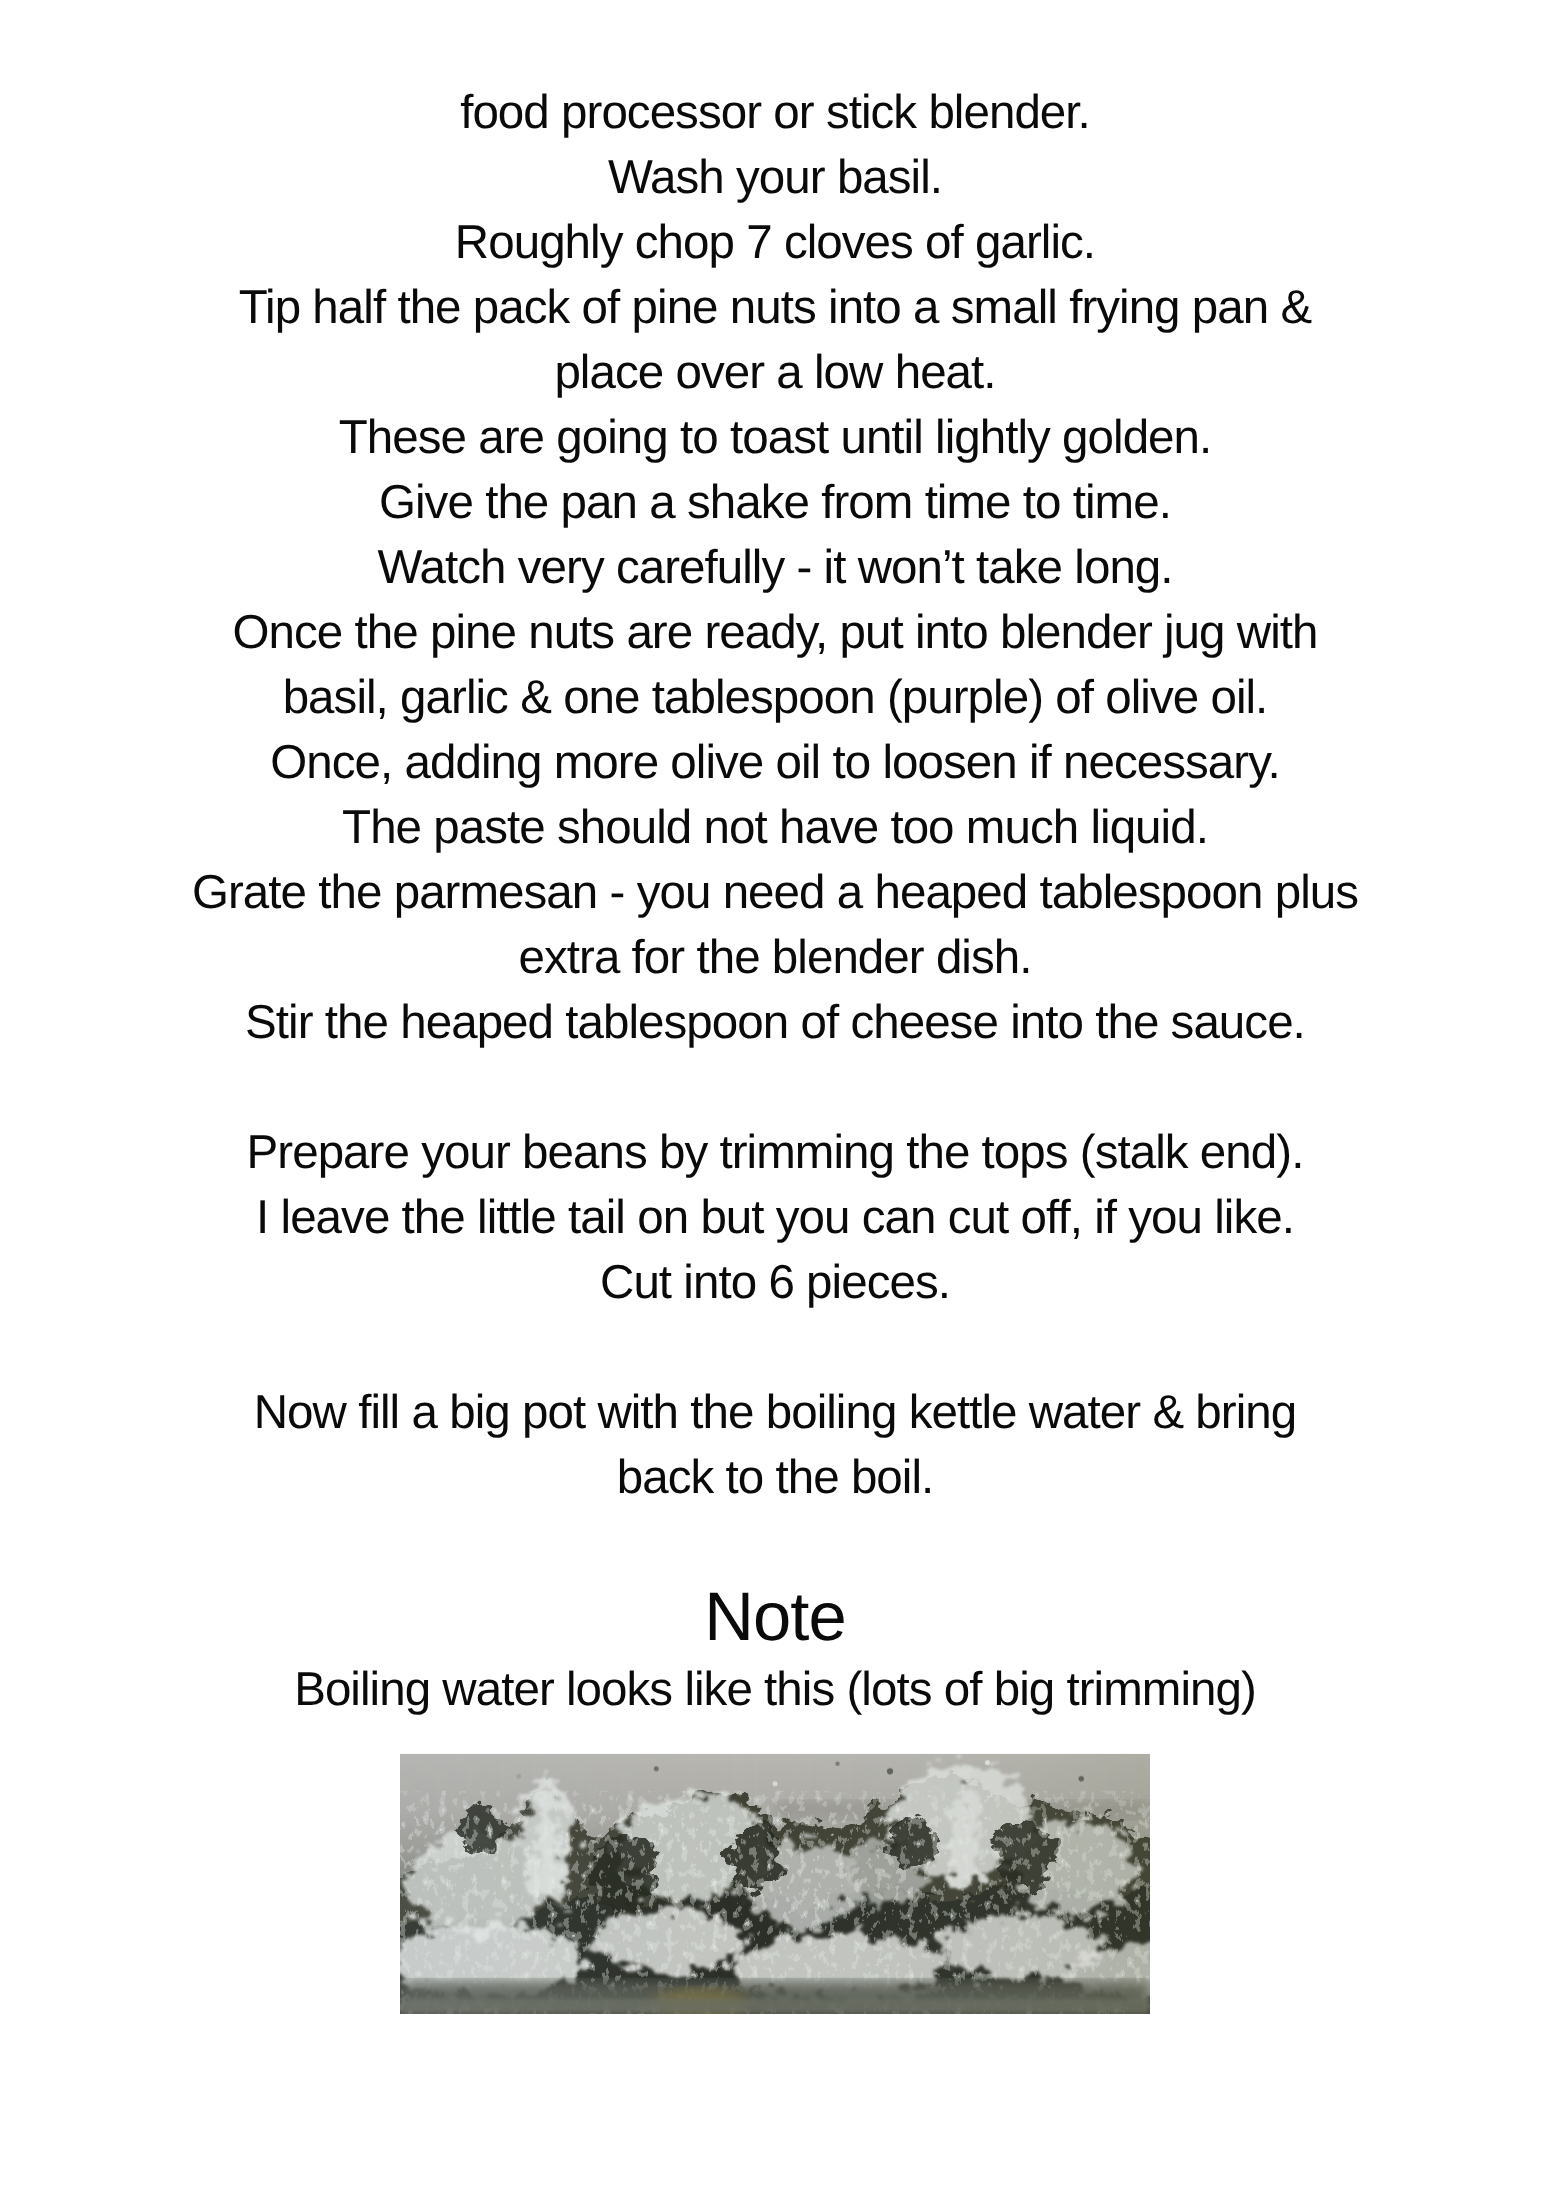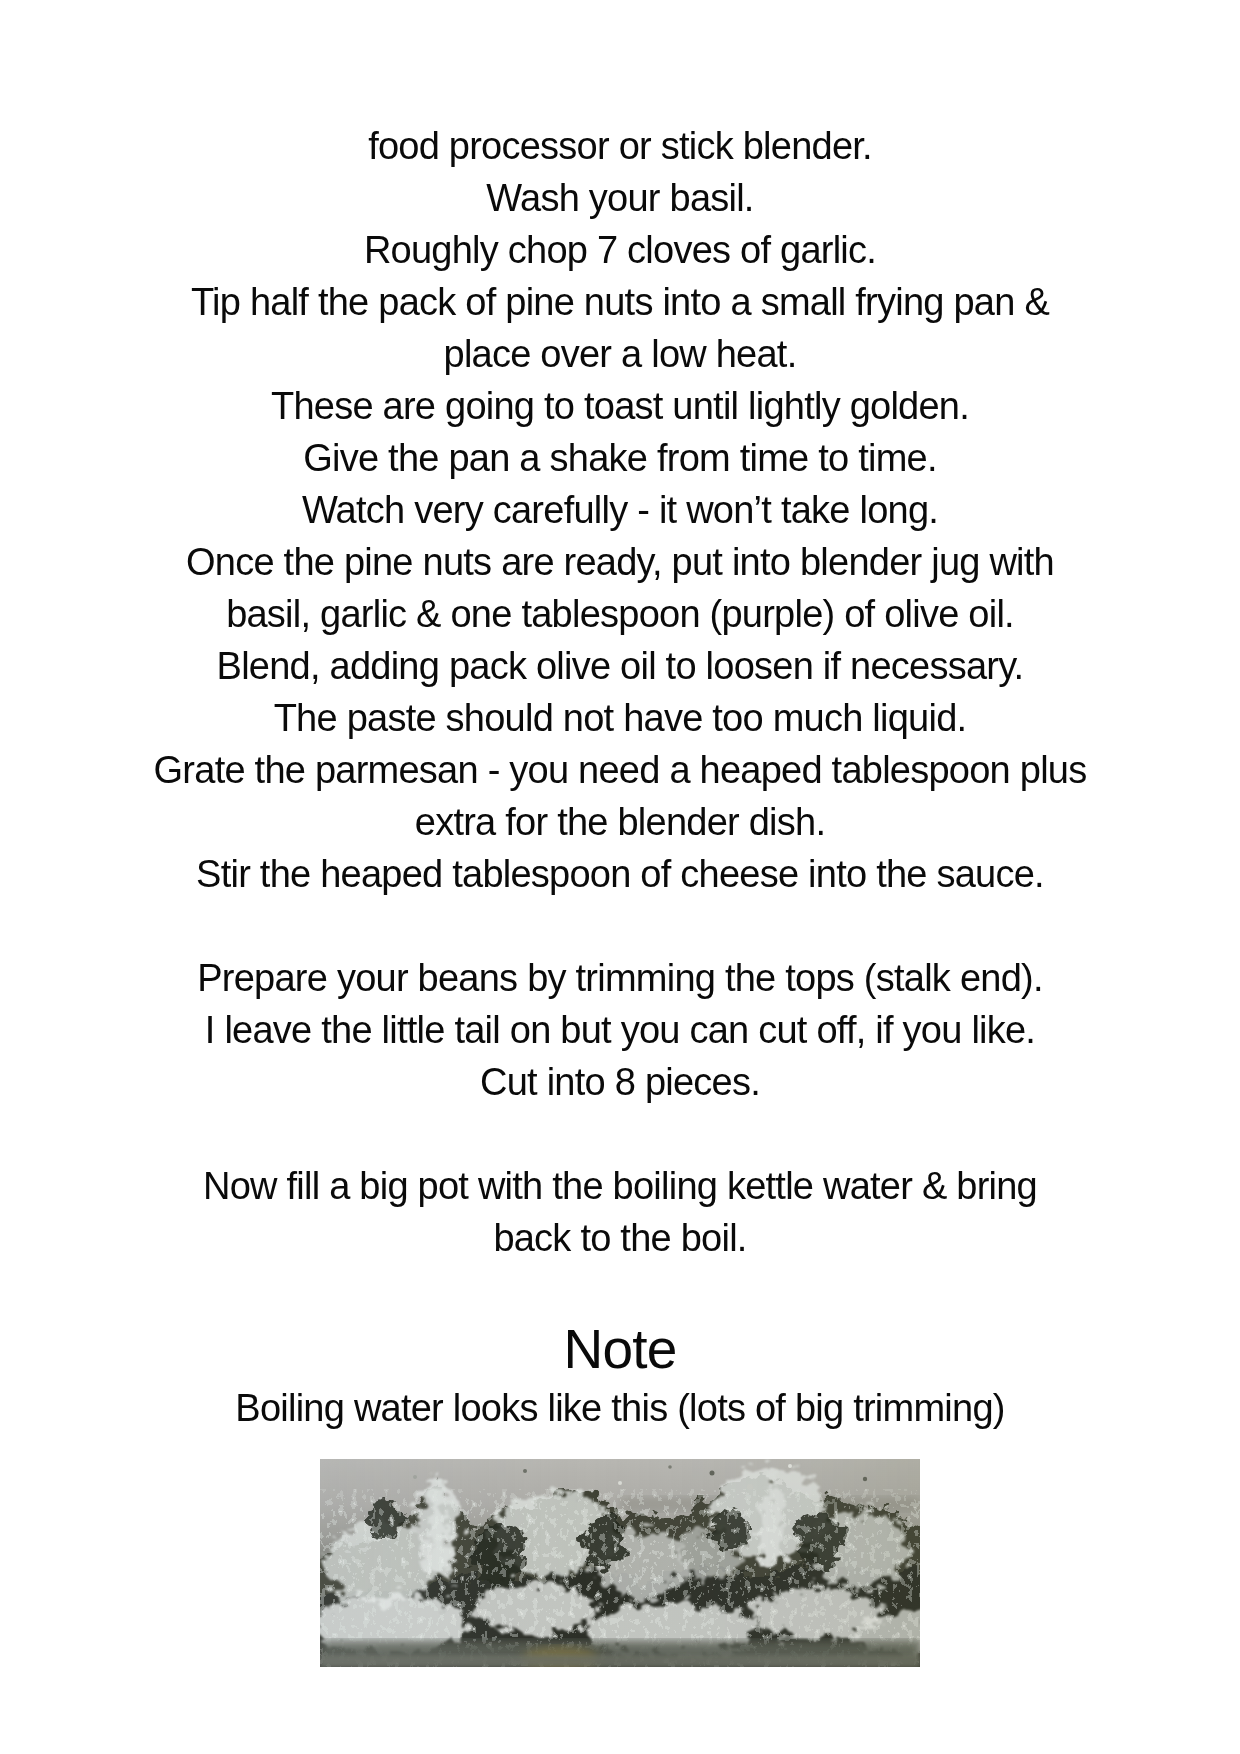--- a/index.html
+++ b/index.html
@@ -7,21 +7,21 @@
     position: relative;
     width: 1240px;
     height: 1754px;
     margin: 0 auto;
     background: #ffffff;
     overflow: hidden;
     font-family: "Liberation Sans", sans-serif;
     color: #0a0a0a;
   }
   .content {
-    padding-top: 120px;
+    padding-top: 64px;
     text-align: center;
     font-size: 38px;
     line-height: 52px;
     letter-spacing: -0.02em;
   }
   .line { white-space: nowrap; }
   .spacer { height: 52px; }
   .note-title {
     font-size: 55px;
     line-height: 66px;
@@ -43,31 +43,31 @@
     <div class="line">food processor or stick blender.</div>
     <div class="line">Wash your basil.</div>
     <div class="line">Roughly chop 7 cloves of garlic.</div>
     <div class="line">Tip half the pack of pine nuts into a small frying pan &amp;</div>
     <div class="line">place over a low heat.</div>
     <div class="line">These are going to toast until lightly golden.</div>
     <div class="line">Give the pan a shake from time to time.</div>
     <div class="line">Watch very carefully - it won’t take long.</div>
     <div class="line">Once the pine nuts are ready, put into blender jug with</div>
     <div class="line">basil, garlic &amp; one tablespoon (purple) of olive oil.</div>
-    <div class="line">Blend, adding pack olive oil to loosen if necessary.</div>
+    <div class="line">Once, adding more olive oil to loosen if necessary.</div>
     <div class="line">The paste should not have too much liquid.</div>
     <div class="line">Grate the parmesan - you need a heaped tablespoon plus</div>
     <div class="line">extra for the blender dish.</div>
     <div class="line">Stir the heaped tablespoon of cheese into the sauce.</div>
 
     <div class="spacer"></div>
 
     <div class="line">Prepare your beans by trimming the tops (stalk end).</div>
     <div class="line">I leave the little tail on but you can cut off, if you like.</div>
-    <div class="line">Cut into 8 pieces.</div>
+    <div class="line">Cut into 6 pieces.</div>
 
     <div class="spacer"></div>
 
     <div class="line">Now fill a big pot with the boiling kettle water &amp; bring</div>
     <div class="line">back to the boil.</div>
 
     <div class="spacer"></div>
 
     <div class="note-title">Note</div>
     <div class="line">Boiling water looks like this (lots of big trimming)</div>

